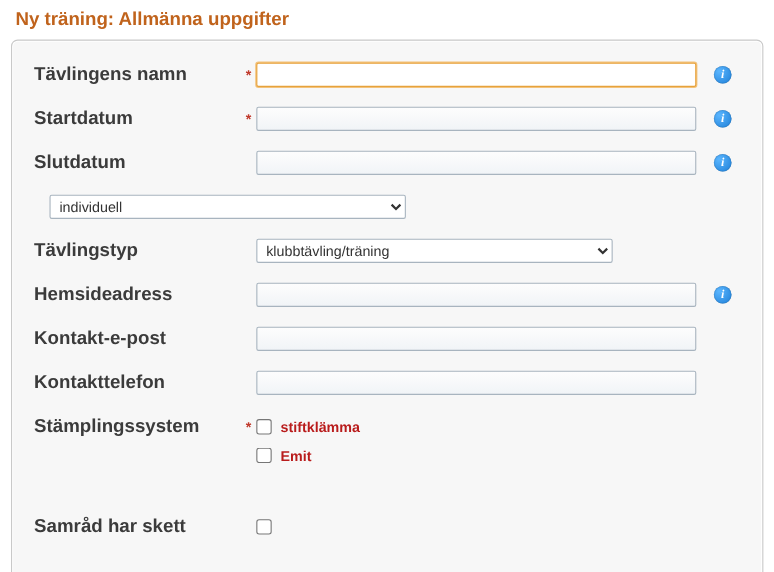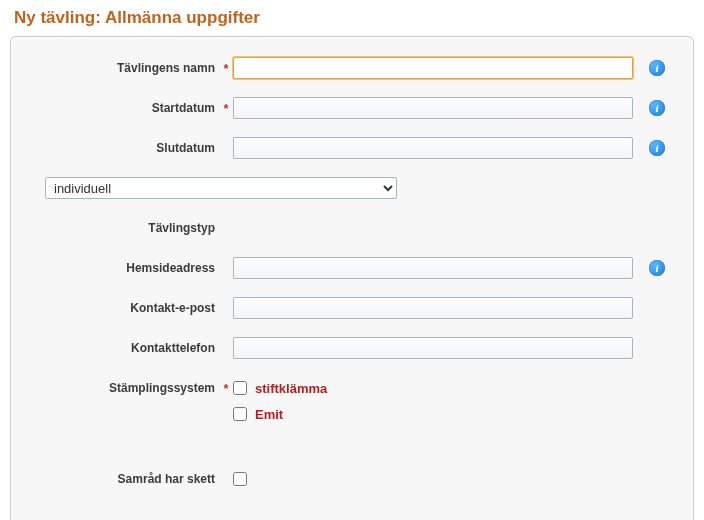--- a/index.html
+++ b/index.html
@@ -28,25 +28,24 @@
   .row {
     display: flex;
     align-items: center;
     margin-bottom: 18px;
     min-height: 22px;
   }
   .row.chk      { margin-bottom: 4px; }
   .row.chk-last { margin-bottom: 43px; }
   .label {
     width: 188px;
-    text-align: right;
     font-weight: bold;
     color: #3b3b3b;
     padding-right: 4px;
-    font-size: 12px;
+    font-size: 17px;
   }
   .req {
     width: 14px;
     color: #c0392b;
     font-weight: bold;
     text-align: center;
   }
   .field {
     flex: 1;
     display: flex;
@@ -62,21 +61,21 @@
     font-family: inherit;
     font-size: 13px;
     color: #333;
   }
   input.text.focused {
     border: 1px solid #e6a23c;
     box-shadow: 0 0 0 1px #f3c27a;
     background: #fff;
   }
   select.sel {
-    width: 352px;
+    width: 324px;
     height: 22px;
     border: 1px solid #a8b4bf;
     border-radius: 2px;
     background: #fff;
     font-family: inherit;
     font-size: 13px;
     color: #333;
     padding-left: 4px;
   }
   .info {
@@ -97,21 +96,21 @@
     box-shadow: inset 0 0 1px #0b4d87;
   }
   input[type=checkbox] {
     width: 14px; height: 14px; margin: 0 8px 0 0;
   }
   .chk-label { font-size: 13px; color: #b91c1c; font-weight: bold; }
 </style>
 </head>
 <body>
 
-<h2 class="page-title">Ny tävling: Allmänna uppgifter</h2>
+<h2 class="page-title">Ny träning: Allmänna uppgifter</h2>
 
 <div class="panel">
 
   <div class="row">
     <div class="label">Tävlingens namn</div>
     <div class="req">*</div>
     <div class="field">
       <input class="text focused" value="" style="">
     </div>
     <div class="info">
@@ -147,20 +146,25 @@
       <select class="sel">
         <option>individuell</option>
       </select>
     </div>
     <div class="info"></div>
   </div>
 
   <div class="row">
     <div class="label">Tävlingstyp</div>
     <div class="req"></div>
+    <div class="field">
+      <select class="sel">
+        <option>klubbtävling/träning</option>
+      </select>
+    </div>
     <div class="info"></div>
   </div>
 
   <div class="row">
     <div class="label">Hemsideadress</div>
     <div class="req"></div>
     <div class="field">
       <input class="text" value="" style="">
     </div>
     <div class="info">

